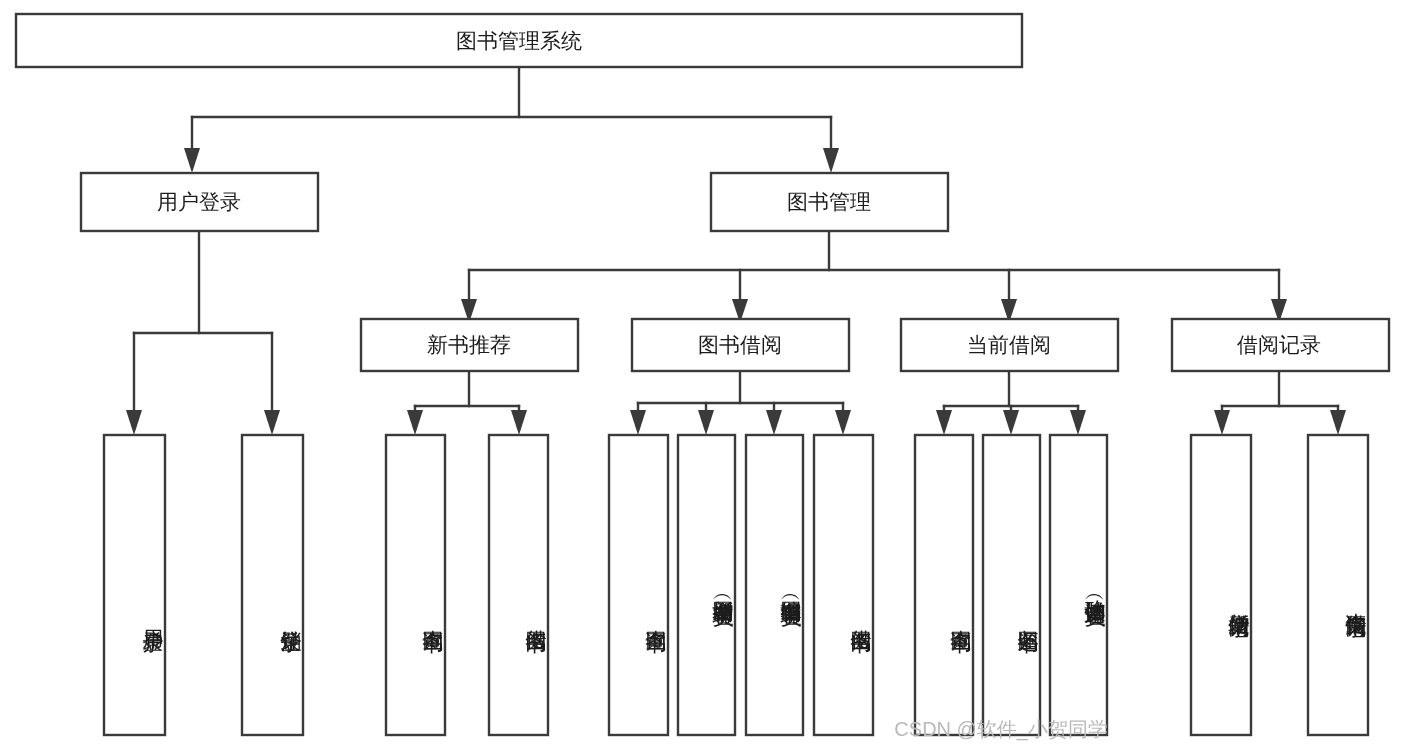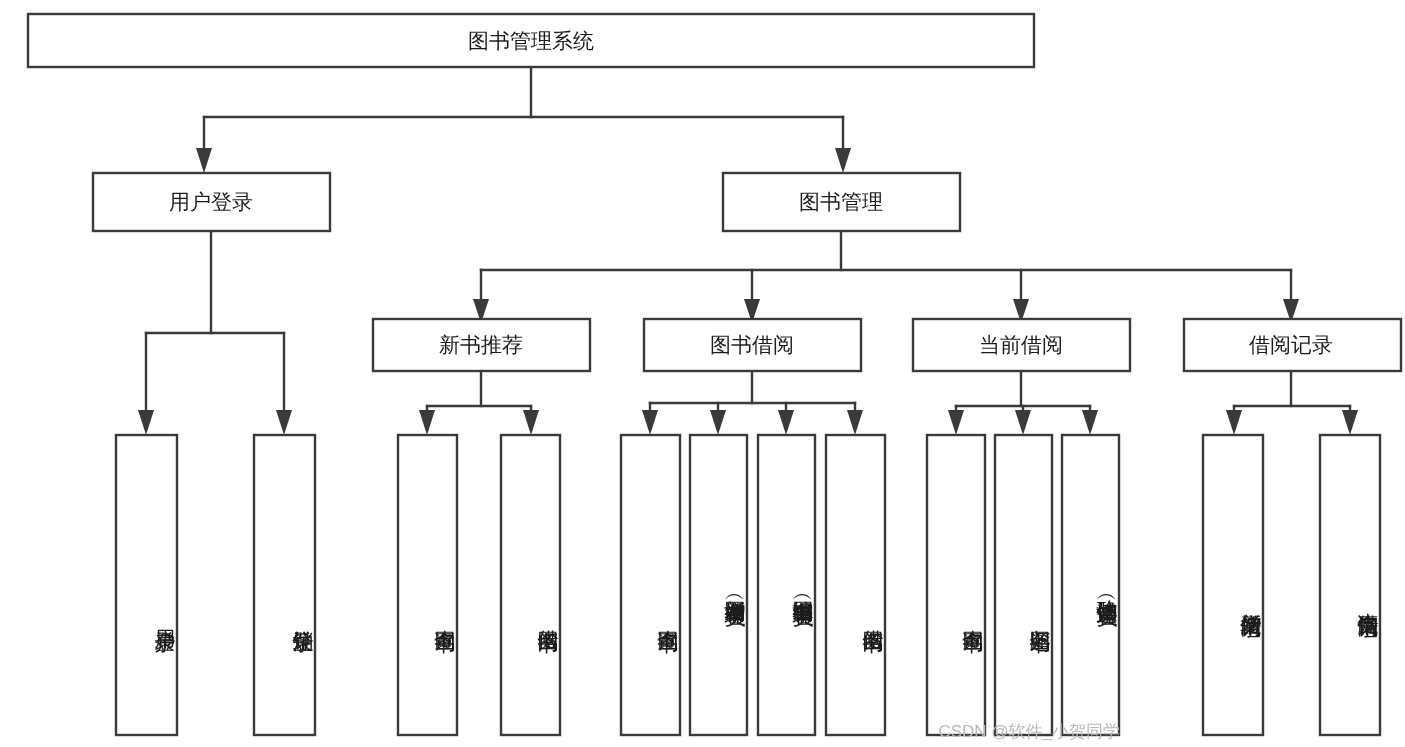--- a/index.html
+++ b/index.html
@@ -12,21 +12,20 @@
     height: 747px;
     font-family: "Liberation Sans", "DejaVu Sans", sans-serif;
     position: relative;
     overflow: hidden;
   }
   #diagram-root {
     position: relative;
     width: 1116px;
     height: 747px;
     background: #ffffff;
-    margin-left: 12px;
   }
   svg.diagram-svg {
     position: absolute;
     left: 0;
     top: 0;
     width: 1405px;
     height: 747px;
   }
   .node-box {
     fill: #ffffff;
@@ -63,21 +62,21 @@
     justify-content: center;
     white-space: nowrap;
     letter-spacing: 1px;
     pointer-events: none;
   }
   .watermark {
     position: absolute;
     right: 8px;
     bottom: 4px;
     font-family: "Liberation Sans", "DejaVu Sans", sans-serif;
-    font-size: 17px;
+    font-size: 20px;
     color: #b9b9b9;
     white-space: nowrap;
   }
 </style>
 </head>
 <body>
 
 <div id="diagram-root">
 
   <svg class="diagram-svg" viewBox="0 0 1405 747" xmlns="http://www.w3.org/2000/svg">

